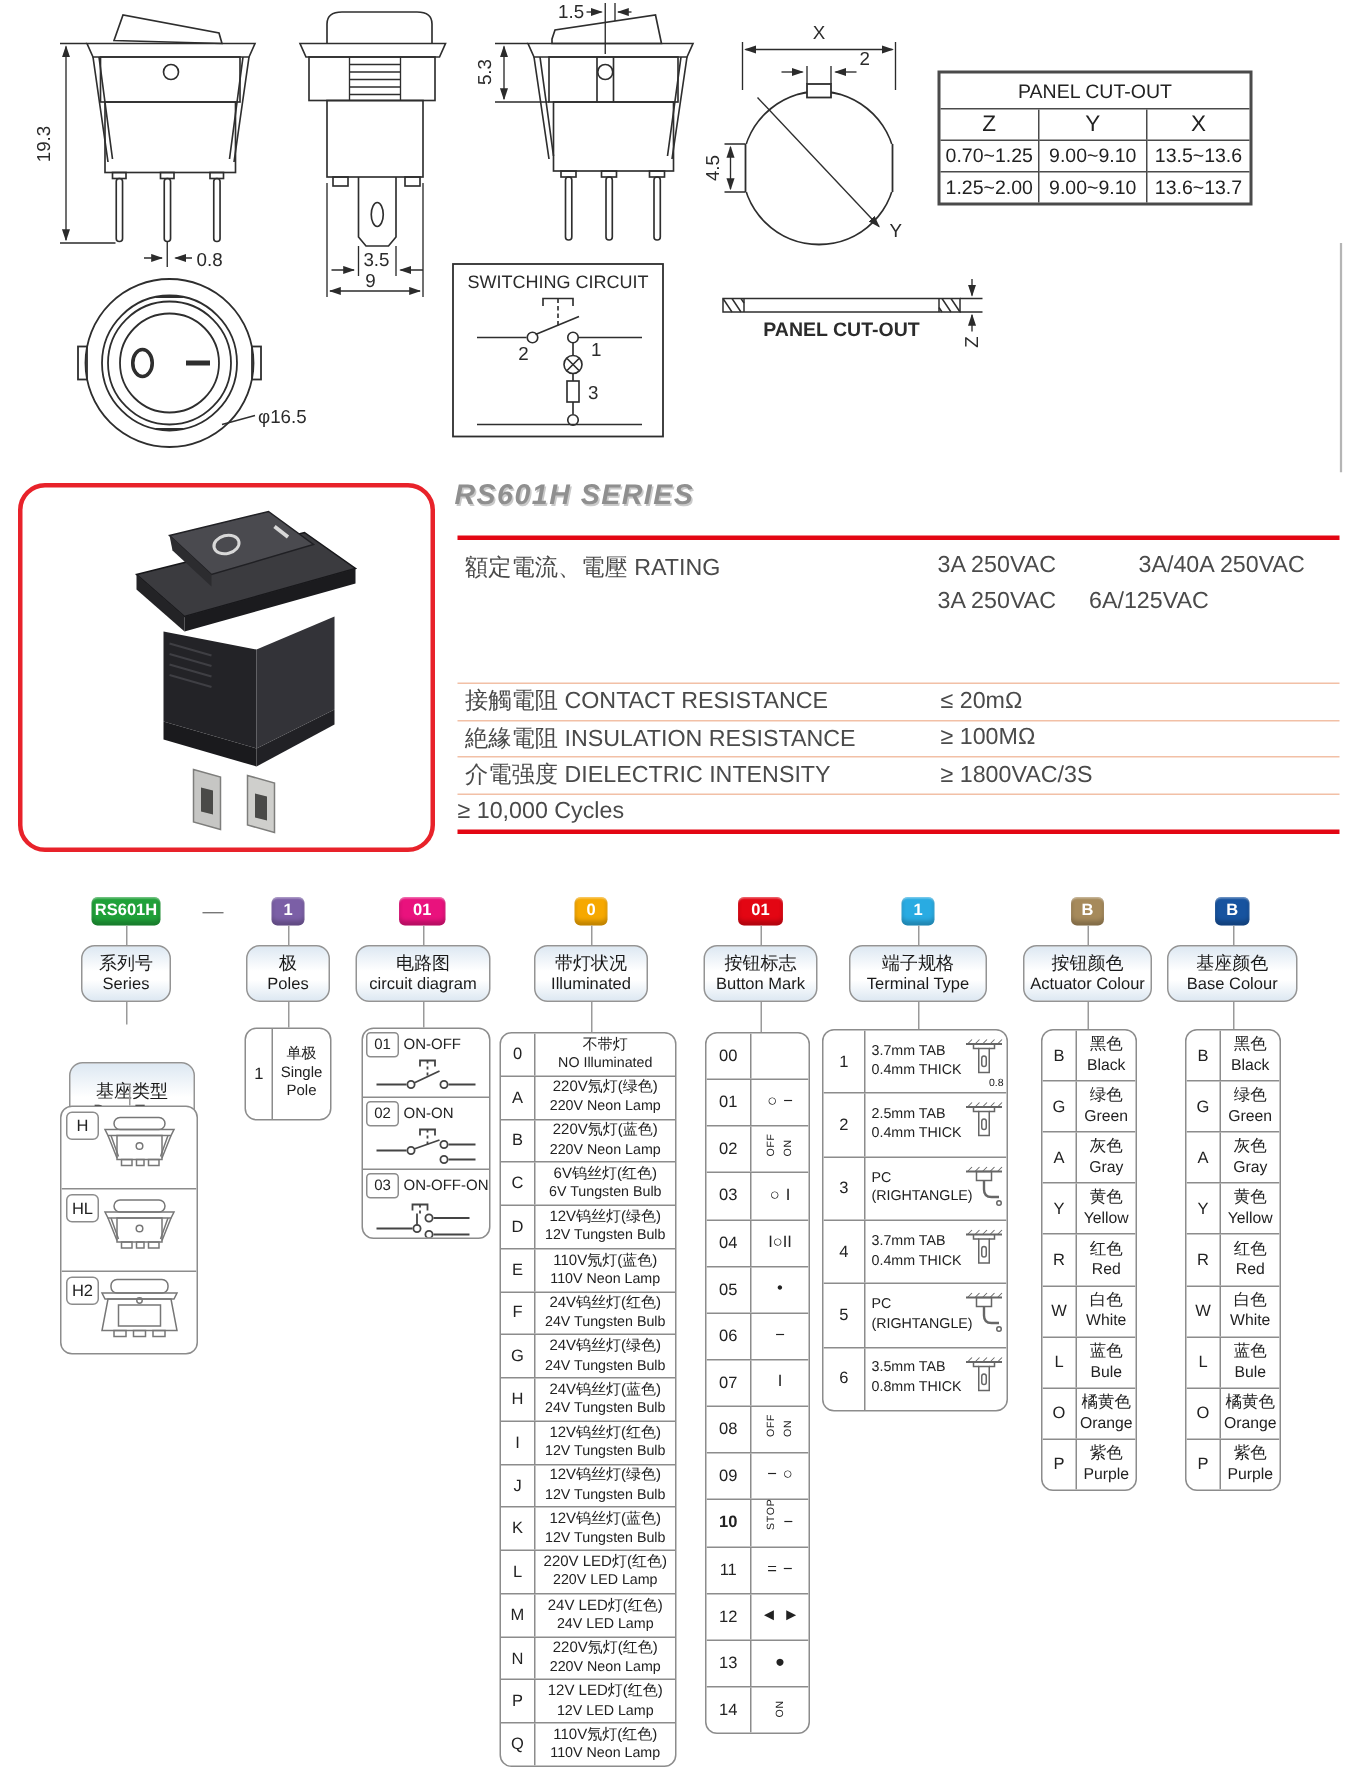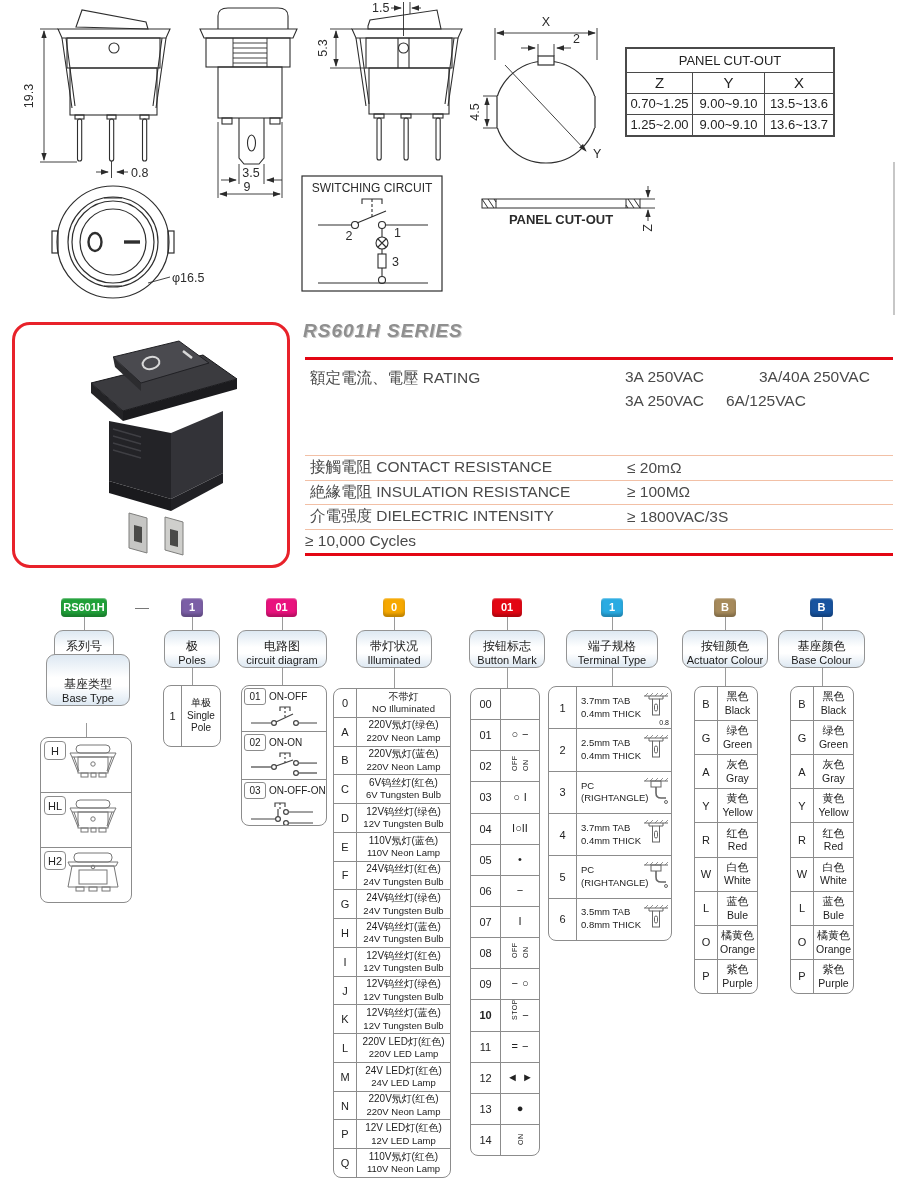--- a/index.html
+++ b/index.html
@@ -25,21 +25,21 @@
   .spec-row:last-child{border-bottom:none;}
   .spec-label{width:317px;padding-left:5px;white-space:nowrap;}
   .spec-value{white-space:nowrap;}
   
   .badge{position:absolute;top:598px;height:19px;border-radius:4px;color:#fff;font-size:11px;font-weight:bold;
          text-align:center;line-height:19px;box-shadow:inset 0 -3px 3px rgba(0,0,0,.22),inset 0 1px 1px rgba(255,255,255,.4);}
   #order-dash{position:absolute;left:131px;top:598px;width:22px;text-align:center;font-size:14px;color:#777;line-height:19px;}
   .stub{position:absolute;width:1px;background:#9a9a9a;}
   .flabel{position:absolute;height:38px;border:1px solid #949494;border-radius:9px;box-sizing:border-box;
           background:linear-gradient(180deg,#dde8f2 0%,#ffffff 45%,#ffffff 62%,#dde8f2 100%);
-          display:flex;flex-direction:column;justify-content:flex-end;text-align:center;}
+          display:flex;flex-direction:column;justify-content:center;text-align:center;}
   .flabel .zh{font-size:12px;color:#1a1a1a;line-height:1.2;}
   .flabel .en{font-size:11px;color:#1a1a1a;line-height:1.2;}
   .otable{position:absolute;border:1px solid #8c8c8c;border-radius:8px;background:#fff;box-sizing:border-box;
           display:flex;flex-direction:column;overflow:hidden;}
   .orow{flex:1;display:flex;border-top:1px solid #8c8c8c;min-height:0;}
   .orow:first-child{border-top:none;}
   .ocode{flex:none;border-right:1px solid #8c8c8c;display:flex;align-items:center;justify-content:center;font-size:11px;color:#222;}
   .ocell{flex:1;display:flex;flex-direction:column;align-items:center;justify-content:center;line-height:1.25;text-align:center;color:#222;}
   .zh10{font-size:10px;}.en10{font-size:9.5px;}
   .btrow{flex:1;position:relative;border-top:1px solid #8c8c8c;display:flex;align-items:center;justify-content:center;}
@@ -347,21 +347,21 @@
         <div class="en">Terminal Type</div>
       </div>
       <div class="flabel" style="left: 682px; top: 630px; width: 86px;">
         <div class="zh">按钮颜色</div>
         <div class="en">Actuator Colour</div>
       </div>
       <div class="flabel" style="left: 778px; top: 630px; width: 87px;">
         <div class="zh">基座颜色</div>
         <div class="en">Base Colour</div>
       </div>
-      <div class="flabel" style="left: 46px; top: 654px; width: 84px; height: 52px;">
+      <div class="flabel" style="left: 46px; top: 708px; width: 84px; height: 52px;">
         <div class="zh">基座类型</div>
         <div class="en">Base Type</div>
       </div>
       <div class="stub" style="left: 86px; top: 723px; height: 14px;"></div>
       <div class="otable" style="left: 40px; top: 737px; width: 92px; height: 166px; flex-direction: column;">
         <div class="btrow">
           <div class="btcode">H</div>
           <div style="margin-left: 14px;"><svg width="62" height="42" viewBox="0 0 62 42" fill="none" stroke="#777" stroke-width="1">
               <rect x="14" y="3" width="34" height="8" rx="4"></rect>
               <polygon points="8,11 54,11 52,15 10,15"></polygon>

